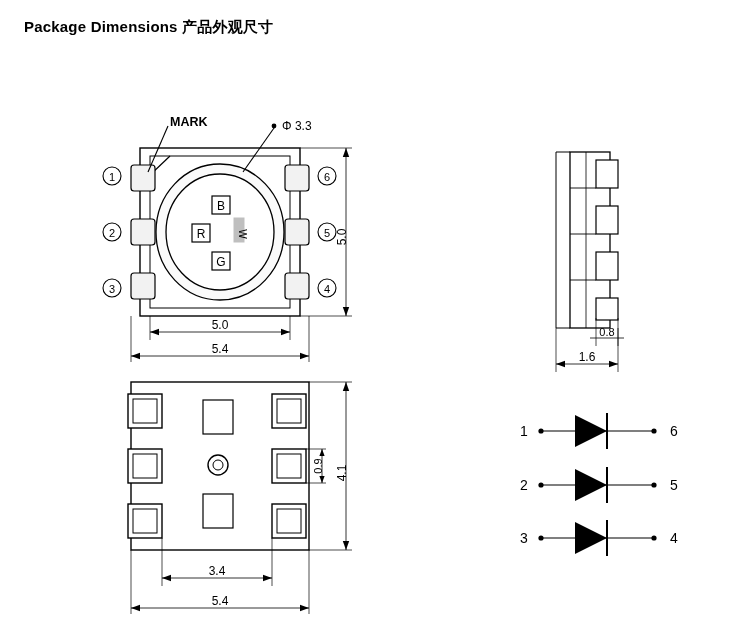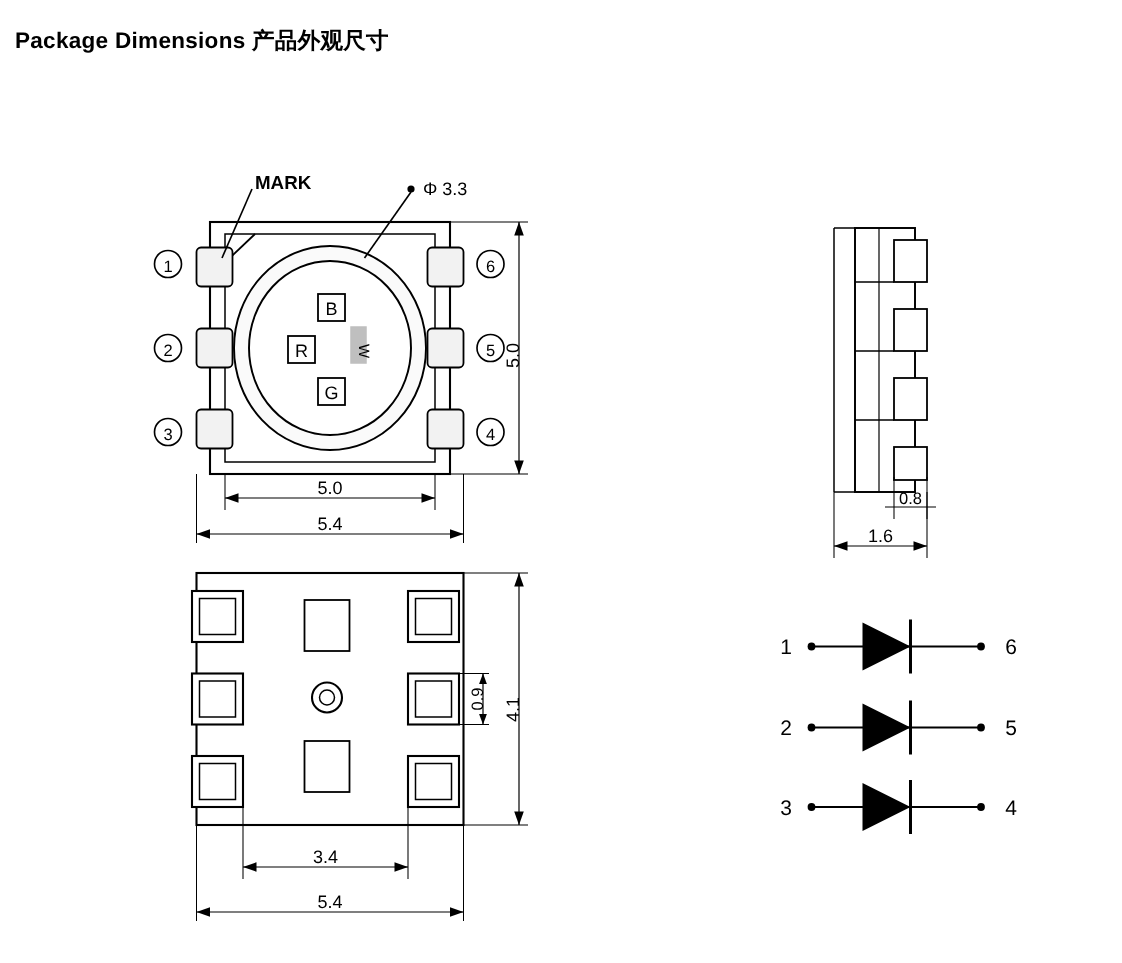--- a/index.html
+++ b/index.html
@@ -15,21 +15,21 @@
     position: relative;
     overflow: hidden;
   }
   .page {
     position: relative;
     width: 748px;
     height: 642px;
   }
   .title {
     position: absolute;
-    left: 10px;
+    left: 24px;
     top: 18px;
     font-size: 15px;
     font-weight: bold;
     letter-spacing: 0.2px;
     white-space: nowrap;
   }
   .title .cn {
     font-weight: bold;
     font-size: 15px;
   }

